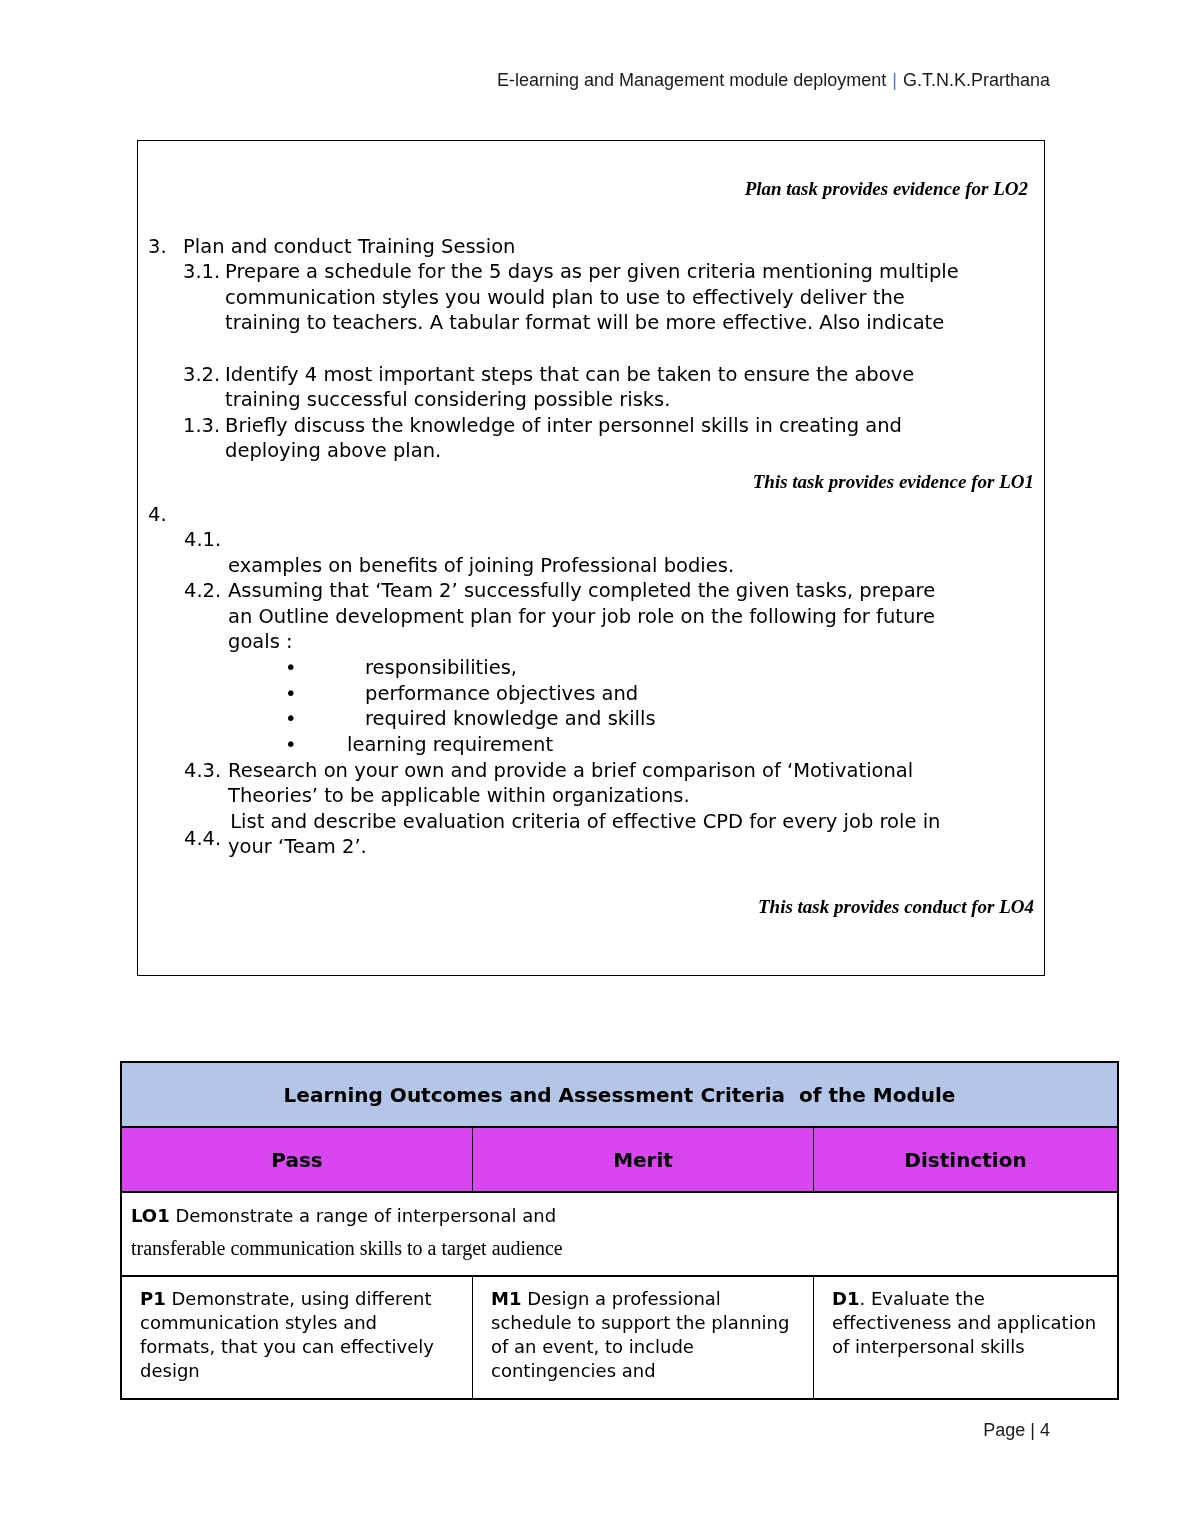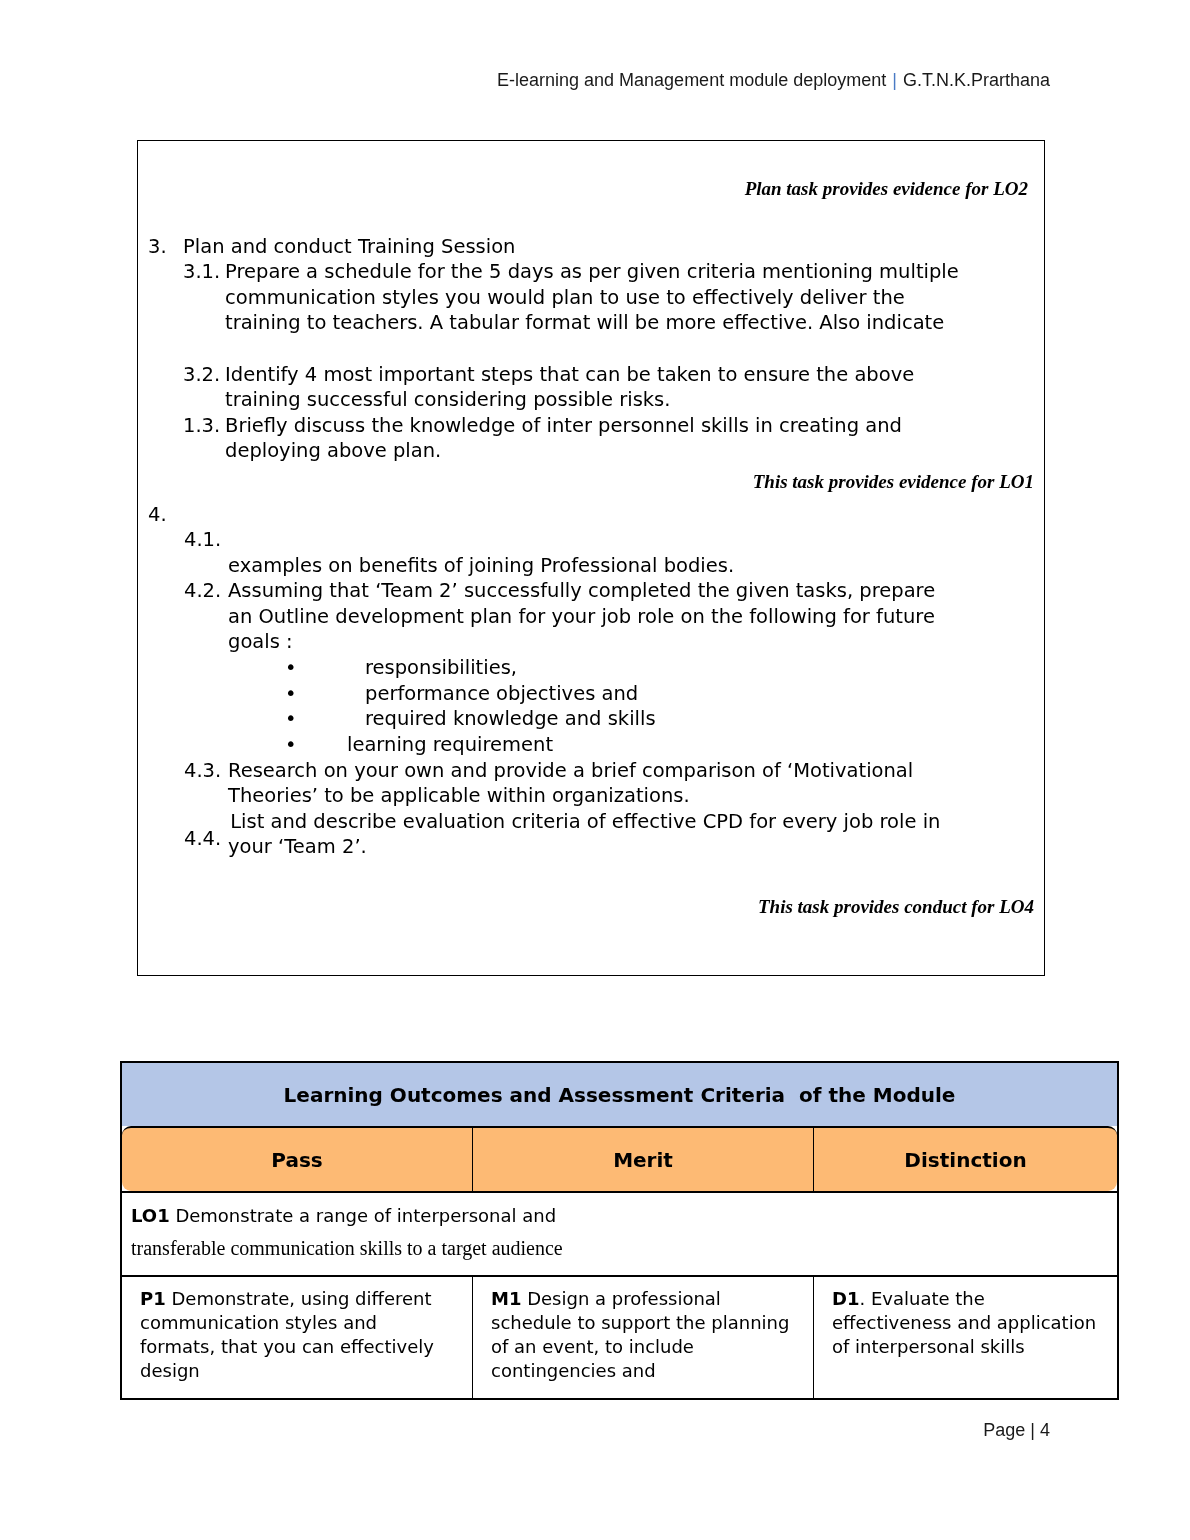--- a/index.html
+++ b/index.html
@@ -24,21 +24,21 @@
     .table {
       position: absolute; left: 104px; top: 1061px; width: 999px;
       border: 2px solid #000; box-sizing: border-box;
       font-family: "DejaVu Sans", sans-serif;
       margin-left: 16px;
     }
     .row { display: flex; border-top: 2px solid #000; }
     .row:first-child { border-top: none; }
     .title-row { height: 63px; background: #b4c6e7; align-items: center; justify-content: center;
       font-weight: bold; font-size: 20px; }
-    .head-row { height: 63px; background: #fdba74; border-radius: 9px; }
+    .head-row { height: 63px; background: #d946ef; }
     .head-row .cell { display: flex; align-items: center; justify-content: center; font-weight: bold; font-size: 20px; }
     .cell { box-sizing: border-box; border-left: 1.5px solid #000; }
     .cell:first-child { border-left: none; }
     .c1 { width: 350px; } .c2 { width: 341px; } .c3 { flex: 1; }
     .lo-row { height: 84px; padding: 10px 9px; box-sizing: border-box; display: block; }
     .lo-row .l1 { font-size: 18px; line-height: 26px; }
     .lo-row .l2 { font-family: "Liberation Serif", serif; font-size: 20px; line-height: 30px; margin-top: 4px; }
     .crit-row { height: 121px; }
     .crit-row .cell { padding: 10px 18px; font-size: 18px; line-height: 24px; }
     .footer {

